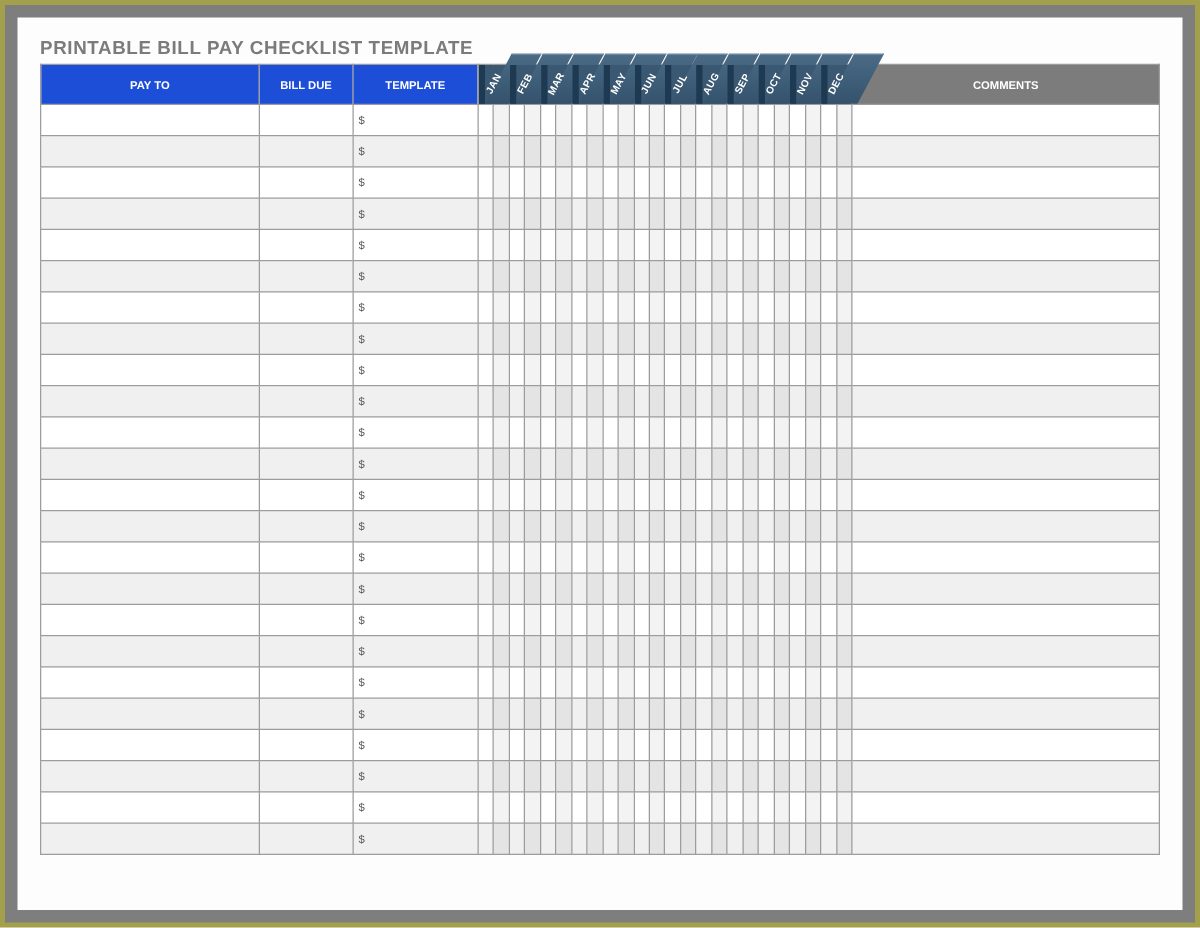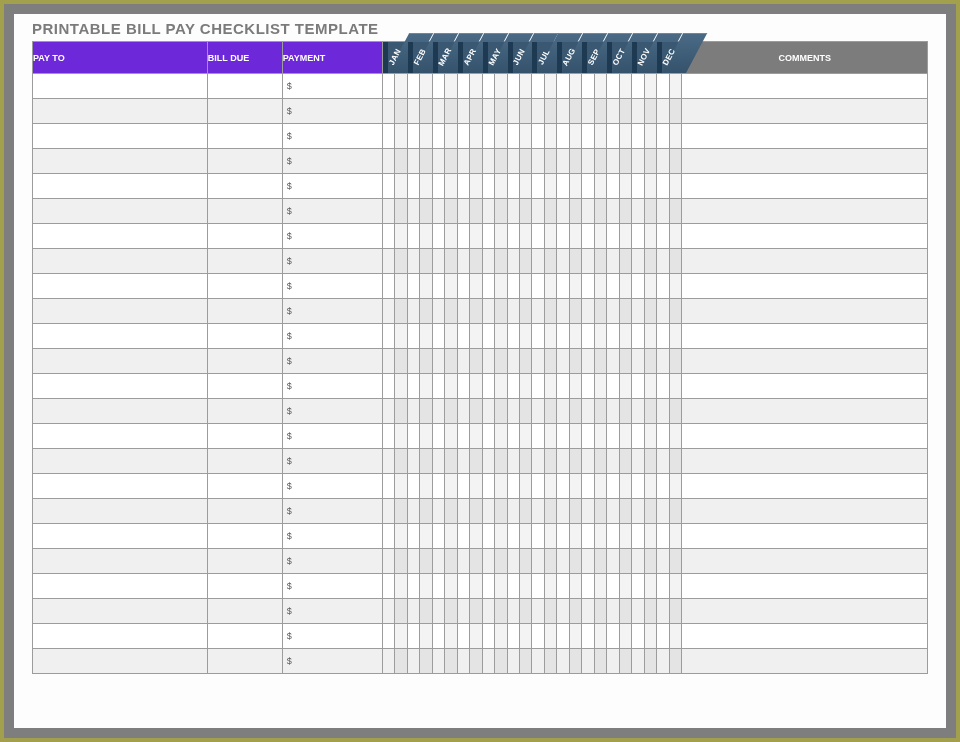--- a/index.html
+++ b/index.html
@@ -14,21 +14,21 @@
   .frame-outer {
     width: 100%;
     height: 100%;
     background: #7e7e7e;
     padding: 10px;
   }
   .page {
     width: 100%;
     height: 100%;
     background: #fdfdfd;
-    padding: 6px 18px 18px 18px;
+    padding: 16px 18px 18px 18px;
     overflow: hidden;
   }
   .title {
     font-size: 15px;
     font-weight: 700;
     letter-spacing: 0.5px;
     color: #7b7b7b;
     margin-bottom: 4px;
   }
   table {
@@ -41,22 +41,22 @@
   thead tr { height: 32px; }
   tbody tr { height: 25px; }
 
   th {
     font-size: 9px;
     font-weight: 700;
     color: #fff;
     white-space: nowrap;
   }
   .th-pay-to, .th-date-due, .th-payment {
-    background: #6d28d9;
-    text-align: left;
+    background: #1d4ed8;
+    text-align: center;
   }
   .th-pay-to { width: 168px; }
   .th-date-due { width: 72px; }
   .th-payment { width: 96px; }
 
   .th-month {
     background: #3a5872;
     width: 24px;
     padding: 0;
     position: relative;
@@ -127,21 +127,21 @@
 
 <div class="frame-outer">
   <div class="page">
     <div class="title">PRINTABLE BILL PAY CHECKLIST TEMPLATE</div>
 
     <table>
       <thead>
         <tr>
           <th class="th-pay-to">PAY TO</th>
           <th class="th-date-due">BILL DUE</th>
-          <th class="th-payment">PAYMENT</th>
+          <th class="th-payment">TEMPLATE</th>
 
         <th class="th-month" colspan="2">
               <span class="edge"></span>
               <span class="skew"></span>
               <span class="lbl">JAN</span>
             </th>
             <th class="th-month" colspan="2">
               <span class="edge"></span>
               <span class="skew"></span>
               <span class="lbl">FEB</span>

